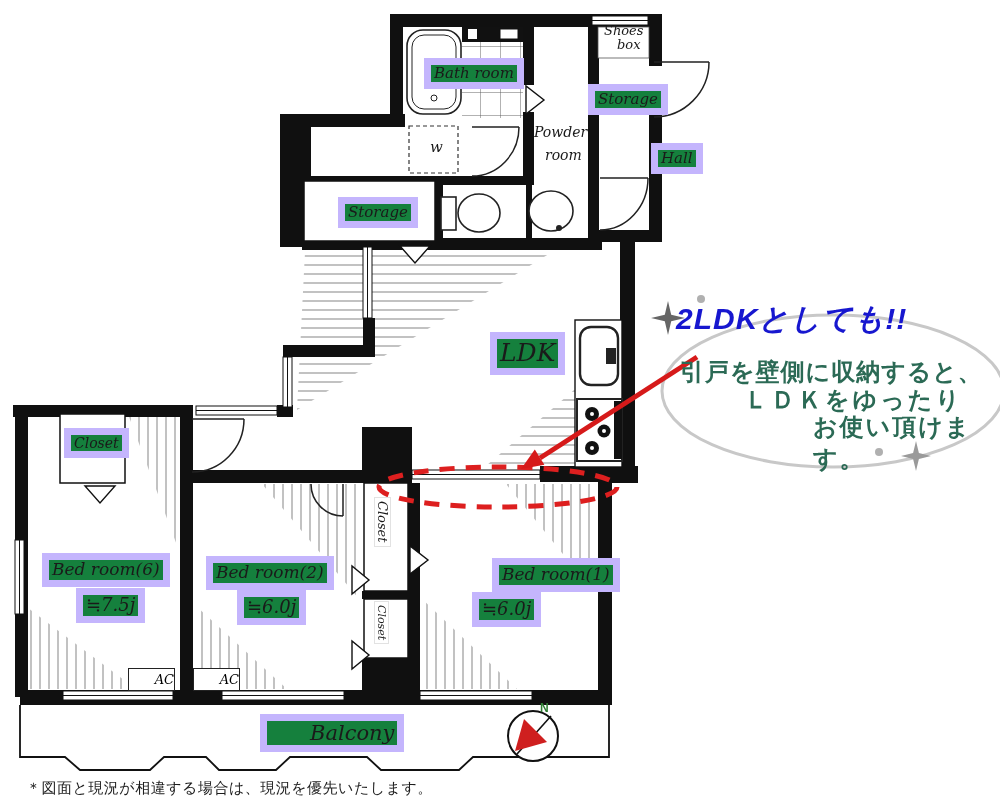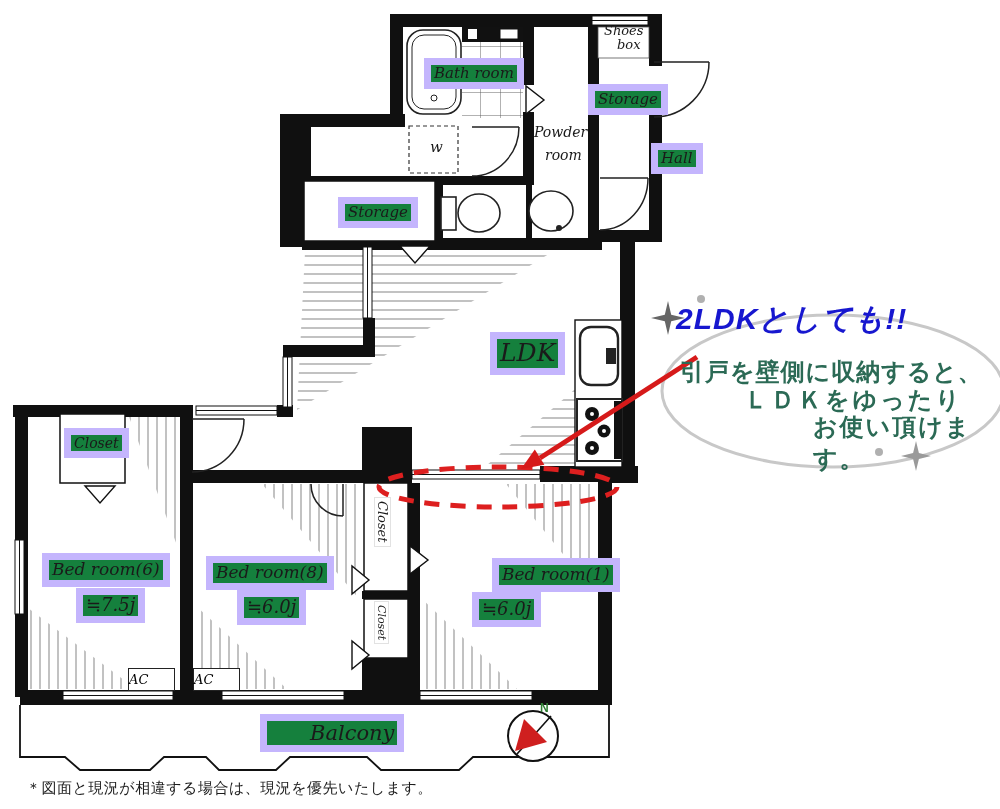--- a/index.html
+++ b/index.html
@@ -12,21 +12,21 @@
         writing-mode:vertical-rl;padding:3px 0;z-index:5;font-size:13px;}
   #anno-title{position:absolute;left:676px;top:299px;font-size:30px;font-weight:bold;
        font-style:italic;letter-spacing:1px;z-index:8;font-family:"Liberation Sans",sans-serif;}
   .anno-line{position:absolute;font-size:24px;font-weight:bold;letter-spacing:1px;z-index:8;
        font-family:"Liberation Sans",sans-serif;}
   #footer-note{position:absolute;left:26px;top:779px;font-size:15px;color:#1c1c1c;z-index:5;
        font-family:"Liberation Sans",sans-serif;letter-spacing:.5px;}
   #north-label{position:absolute;left:540px;top:701px;font-size:12px;font-weight:bold;z-index:7;
        font-family:"Liberation Sans",sans-serif;}
   .ac-box{position:absolute;width:45px;height:21px;border:1.5px solid #222;background:#fff;
-       display:flex;align-items:center;justify-content:flex-start;font-size:13px;font-style:italic;z-index:5;}
+       display:flex;align-items:center;justify-content:flex-end;font-size:13px;font-style:italic;z-index:5;}
   svg{position:absolute;left:0;top:0;z-index:1;}
 </style>
 </head>
 <body>
 
 <div id="plan">
 
 <svg width="1000" height="809" viewBox="0 0 1000 809">
   <defs>
     <pattern id="hH" width="9" height="9" patternUnits="userSpaceOnUse">
@@ -222,21 +222,21 @@
   <div class="lbl" style="left:604px;top:143px;font-size:15px;margin-left:47px;">Hall</div>
   <div class="lbl" style="left:338px;top:197px;font-size:15px;">Storage</div>
   <div class="lbl nobox" style="left:427px;top:139px;font-size:15px;">w</div>
   <div class="lbl" style="left:450px;top:332px;font-size:25px;margin-left:40px;">LDK</div>
   <div class="lbl" style="left:64px;top:428px;font-size:14px;">Closet</div>
   <div class="vlbl" style="left:374px;top:497px;">Closet</div>
   <div class="vlbl" style="left:374px;top:601px;font-size:11px;">Closet</div>
 
   <div class="lbl" style="left:42px;top:553px;font-size:17px;">Bed room(6)</div>
   <div class="lbl" style="left:76px;top:588px;font-size:18px;">≒7.5j</div>
-  <div class="lbl" style="left:206px;top:556px;font-size:17px;">Bed room(8)</div>
+  <div class="lbl" style="left:206px;top:556px;font-size:17px;">Bed room(2)</div>
   <div class="lbl" style="left:237px;top:590px;font-size:18px;">≒6.0j</div>
   <div class="lbl" style="left:444px;top:558px;font-size:17px;margin-left:48px;">Bed room(1)</div>
   <div class="lbl" style="left:472px;top:592px;font-size:18px;">≒6.0j</div>
 
   <div class="ac-box" style="left:128px;top:668px;">
       <span>AC</span>
     </div>
   <div class="ac-box" style="left:193px;top:668px;">
       <span>AC</span>
     </div>

